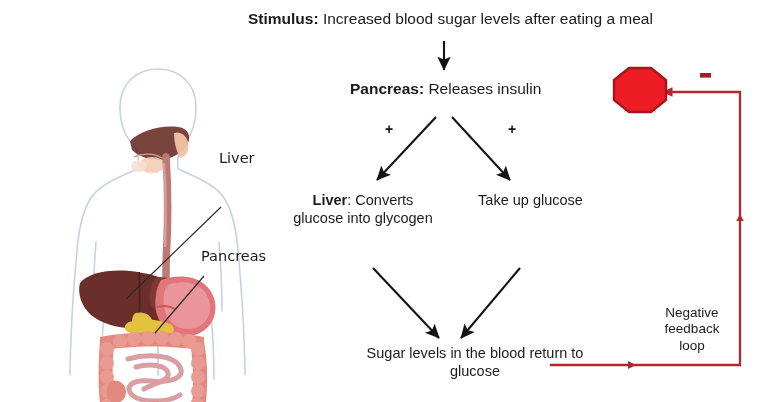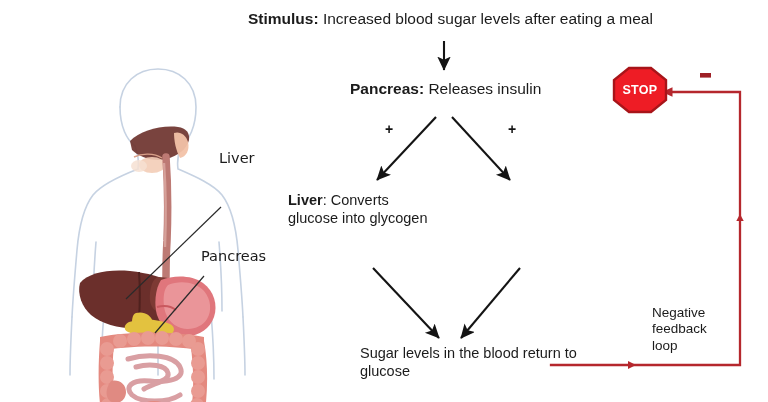--- a/index.html
+++ b/index.html
@@ -6,21 +6,21 @@
   body{
     width:768px;height:402px;
     background:#ffffff;
     font-family:"Liberation Sans", sans-serif;
     color:#1a1a1a;
     overflow:hidden;
     position:relative;
   }
   #stage{position:absolute;left:0;top:0;width:768px;height:402px;}
 
-  .txt{position:absolute;text-align:left;line-height:1.22;color:#1b1b1b;}
+  .txt{position:absolute;text-align:center;line-height:1.22;color:#1b1b1b;}
   .b{font-weight:bold;}
 
   
   #stimulus{left:248px;top:10px;width:460px;font-size:15.5px;text-align:left;white-space:nowrap;}
   #pancreas-node{left:350px;top:80px;width:290px;font-size:15.5px;text-align:left;white-space:nowrap;}
   #liver-node{left:288px;top:192px;width:150px;font-size:14.5px;}
   #cells-node{left:448px;top:192px;width:165px;font-size:14.5px;}
   #normal-node{left:360px;top:345px;width:230px;font-size:14.5px;}
   #nfl{left:652px;top:305px;width:80px;font-size:13.5px;}
 
@@ -174,37 +174,35 @@
 
     <path d="M740 214 L736.3 221 L743.7 221 Z" fill="#b5272d"></path>
 
     <rect x="700" y="73" width="11" height="4.6" fill="#9e2026"></rect>
 
     <g>
       <polygon points="629,68 651,68 666,80 666,100 651,112 629,112 614,100 614,80" fill="#ee1c25" stroke="#a81419" stroke-width="2.4"></polygon>
     </g>
   </svg>
 
-  <div id="stop-sign">
-    <div class="lbl">STOP</div>
-  </div>
 
   <div class="txt" id="stimulus">
     <span class="b">Stimulus:</span><span> Increased blood sugar levels after eating a meal</span>
   </div>
 
   <div class="txt" id="pancreas-node">
     <span class="b">Pancreas:</span><span> Releases insulin</span>
   </div>
 
   <div class="txt" id="liver-node">
     <span class="b">Liver</span><span>: Converts glucose into glycogen</span>
   </div>
 
   <div class="txt" id="cells-node">
+    <div>Take up glucose</div>
   </div>
 
   <div class="txt" id="normal-node">Sugar levels in the blood return to glucose</div>
 
   <div class="txt" id="nfl">Negative feedback loop</div>
 
   <div class="plus" id="plus-left">+</div>
   <div class="plus" id="plus-right">+</div>
 
 </div>

